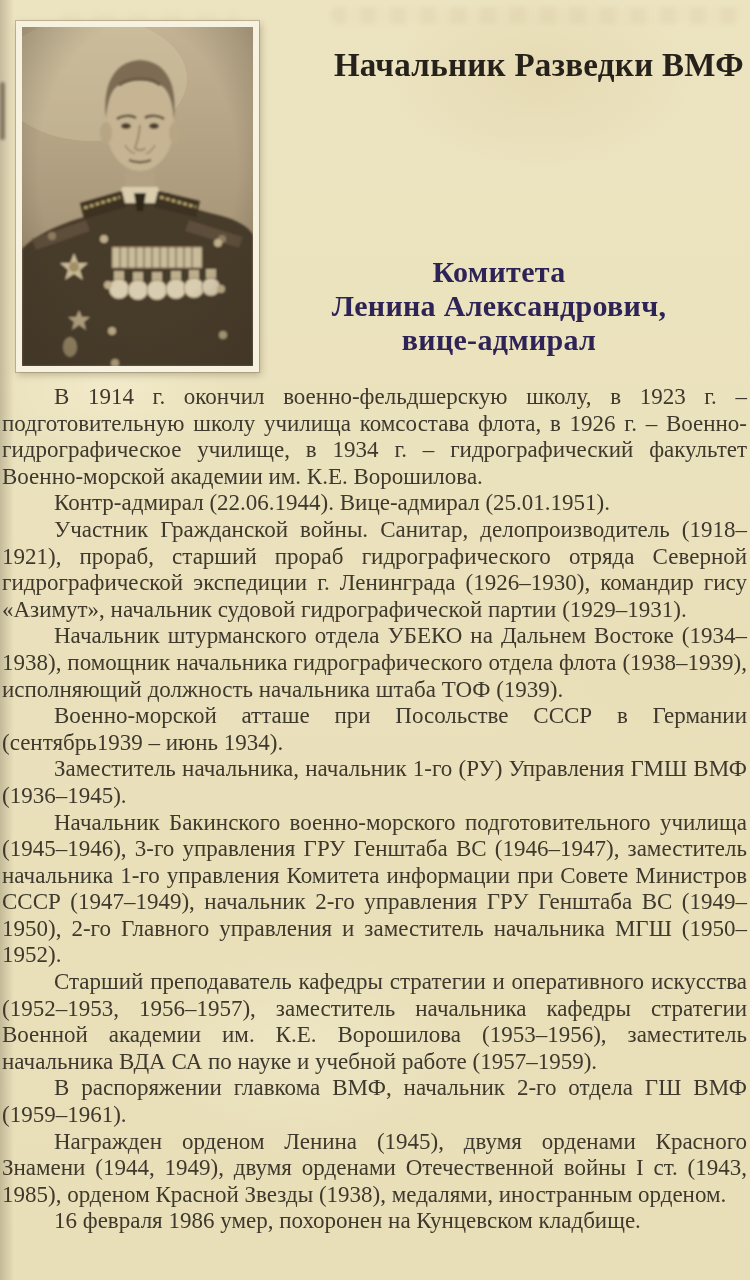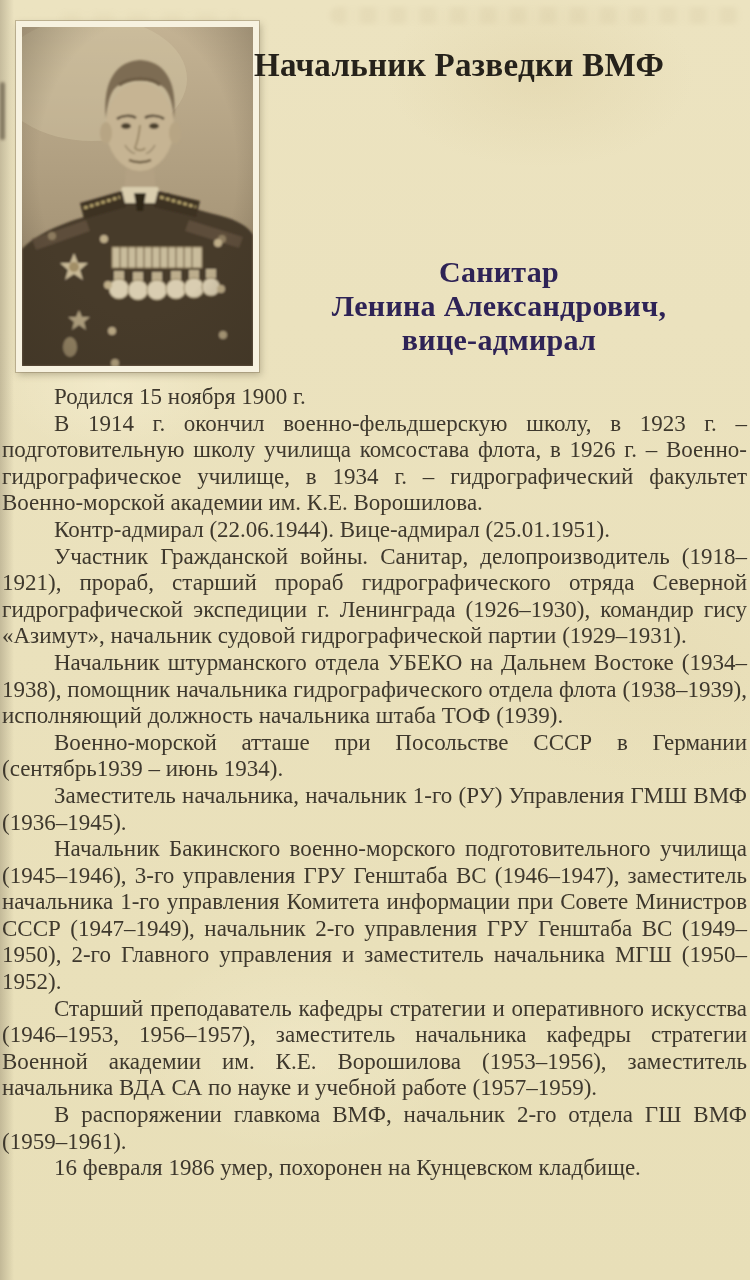--- a/index.html
+++ b/index.html
@@ -43,21 +43,21 @@
     position:absolute; left:16px; top:21px;
     width:231px; height:339px;
     padding:6px;
     background:#f7f2e0;
     box-shadow: 0 0 0 1px rgba(140,125,95,0.45), 2px 3px 7px rgba(95,85,60,0.35);
   }
   .photo-frame svg { display:block; width:231px; height:339px; }
   
   .title-block {
     position:absolute; left:254px; top:46px; width:490px;
-    text-align:left;
+    text-align:right;
     color: var(--title-text, #26221b);
     font-weight:bold;
     font-size:33px; line-height:38px;
     letter-spacing:0.3px;
   }
   .name-block {
     position:absolute; left:254px; top:255px; width:490px;
     text-align:center;
     color: var(--name-text, #2e2356);
     font-weight:bold;
@@ -175,32 +175,32 @@
       </g>
       <rect width="231" height="339" fill="url(#pvig)"></rect>
     </svg>
   </div>
 
   <div class="title-block">
     <div>Начальник Разведки ВМФ</div>
   </div>
 
   <div class="name-block">
-    <div>Санитар</div>
+    <div>Комитета</div>
     <div>Ленина Александрович,</div>
     <div>вице-адмирал</div>
   </div>
 
   <div class="body-text">
-      <p>Родился 15 ноября 1900 г.</p>
       <p>В 1914 г. окончил военно-фельдшерскую школу, в 1923 г. – подготовительную школу училища комсостава флота, в 1926 г. – Военно-гидрографическое училище, в 1934 г. – гидрографический факультет Военно-морской академии им. К.Е. Ворошилова.</p>
       <p>Контр-адмирал (22.06.1944). Вице-адмирал (25.01.1951).</p>
       <p>Участник Гражданской войны. Санитар, делопроизводитель (1918–1921), прораб, старший прораб гидрографического отряда Северной гидрографической экспедиции г. Ленинграда (1926–1930), командир гису «Азимут», начальник судовой гидрографической партии (1929–1931).</p>
       <p>Начальник штурманского отдела УБЕКО на Дальнем Востоке (1934–1938), помощник начальника гидрографического отдела флота (1938–1939), исполняющий должность начальника штаба ТОФ (1939).</p>
       <p>Военно-морской атташе при Посольстве СССР в Германии (сентябрь1939 – июнь 1934).</p>
       <p>Заместитель начальника, начальник 1-го (РУ) Управления ГМШ ВМФ (1936–1945).</p>
       <p>Начальник Бакинского военно-морского подготовительного училища (1945–1946), 3-го управления ГРУ Генштаба ВС (1946–1947), заместитель начальника 1-го управления Комитета информации при Совете Министров СССР (1947–1949), начальник 2-го управления ГРУ Генштаба ВС (1949–1950), 2-го Главного управления и заместитель начальника МГШ (1950–1952).</p>
-      <p>Старший преподаватель кафедры стратегии и оперативного искусства (1946–1953, 1956–1957), заместитель начальника кафедры стратегии Военной академии им. К.Е. Ворошилова (1953–1956), заместитель начальника ВДА СА по науке и учебной работе (1957–1959).</p>
+      <p>Старший преподаватель кафедры стратегии и оперативного искусства (1952–1953, 1956–1957), заместитель начальника кафедры стратегии Военной академии им. К.Е. Ворошилова (1953–1956), заместитель начальника ВДА СА по науке и учебной работе (1957–1959).</p>
       <p>В распоряжении главкома ВМФ, начальник 2-го отдела ГШ ВМФ (1959–1961).</p>
+      <p>Награжден орденом Ленина (1945), двумя орденами Красного Знамени (1944, 1949), двумя орденами Отечественной войны I ст. (1943, 1985), орденом Красной Звезды (1938), медалями, иностранным орденом.</p>
       <p>16 февраля 1986 умер, похоронен на Кунцевском кладбище.</p>
     </div>
 
 </div>
 
 </body></html>

